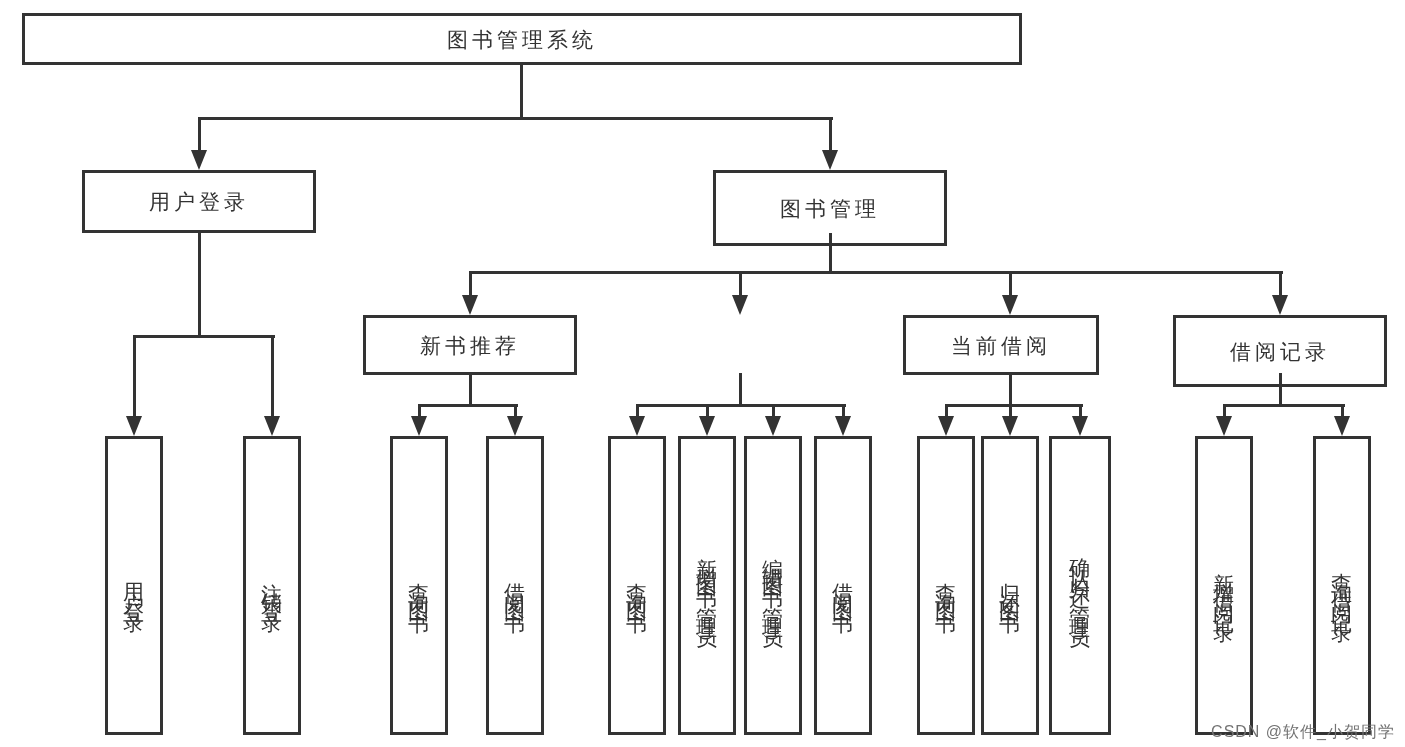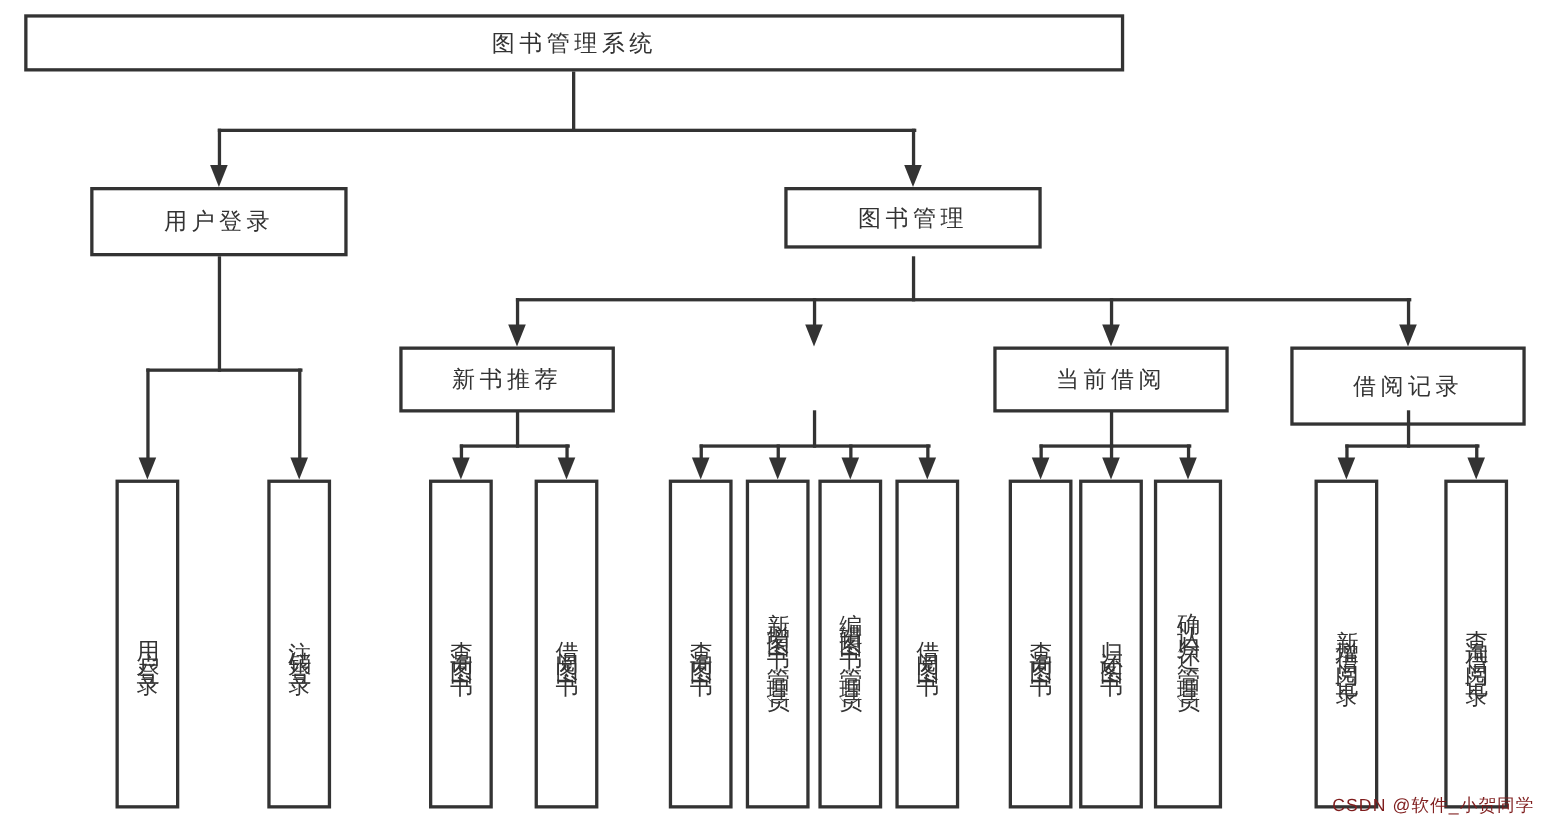--- a/index.html
+++ b/index.html
@@ -19,61 +19,61 @@
   }
   .vl { position:absolute; width:3px; background:#333333; }
   .hl { position:absolute; height:3px; background:#333333; }
   .ah {
     position:absolute; width:0; height:0;
     border-left:8px solid transparent; border-right:8px solid transparent;
     border-top:20px solid #333333;
   }
   .watermark {
     position:absolute; right:10px; bottom:4px; z-index:5;
-    font-size:16px; color:#7f1d1d; letter-spacing:1px;
+    font-size:16px; color:#737373; letter-spacing:1px;
   }
 </style>
 </head>
 <body>
 
 <div class="canvas">
 
   <div class="box" style="left:22px;top:13px;width:1000px;height:52px">图书管理系统</div>
 
   <div class="vl" style="left:520px;top:65px;height:55px"></div>
   <div class="hl" style="left:198px;top:117px;width:635px"></div>
 
   <div class="vl" style="left:198px;top:117px;height:35px"></div>
   <div class="ah" style="left:191px;top:150px"></div>
   <div class="vl" style="left:829px;top:117px;height:35px"></div>
   <div class="ah" style="left:822px;top:150px"></div>
 
   <div class="box" style="left:82px;top:170px;width:234px;height:63px">用户登录</div>
-  <div class="box" style="left:713px;top:170px;width:234px;height:56px">图书管理</div>
+  <div class="box" style="left:713px;top:170px;width:234px;height:76px">图书管理</div>
 
   <div class="vl" style="left:198px;top:233px;height:105px"></div>
   <div class="hl" style="left:133px;top:335px;width:142px"></div>
   <div class="vl" style="left:133px;top:335px;height:83px"></div>
   <div class="ah" style="left:126px;top:416px"></div>
   <div class="vl" style="left:271px;top:335px;height:83px"></div>
   <div class="ah" style="left:264px;top:416px"></div>
 
   <div class="vl" style="left:829px;top:233px;height:41px"></div>
   <div class="hl" style="left:469px;top:271px;width:814px"></div>
   <div class="vl" style="left:469px;top:271px;height:26px"></div>
   <div class="ah" style="left:462px;top:295px"></div>
   <div class="vl" style="left:739px;top:271px;height:26px"></div>
   <div class="ah" style="left:732px;top:295px"></div>
   <div class="vl" style="left:1009px;top:271px;height:26px"></div>
   <div class="ah" style="left:1002px;top:295px"></div>
   <div class="vl" style="left:1279px;top:271px;height:26px"></div>
   <div class="ah" style="left:1272px;top:295px"></div>
 
-  <div class="box" style="left:363px;top:315px;width:196px;height:60px">新书推荐</div>
-  <div class="box" style="left:903px;top:315px;width:214px;height:60px">当前借阅</div>
+  <div class="box" style="left:363px;top:315px;width:214px;height:60px">新书推荐</div>
+  <div class="box" style="left:903px;top:315px;width:196px;height:60px">当前借阅</div>
   <div class="box" style="left:1173px;top:315px;width:214px;height:72px">借阅记录</div>
 
   <div class="vl" style="left:469px;top:373px;height:34px"></div>
   <div class="hl" style="left:418px;top:404px;width:100px"></div>
   <div class="vl" style="left:418px;top:404px;height:14px"></div>
   <div class="ah" style="left:411px;top:416px"></div>
   <div class="vl" style="left:514px;top:404px;height:14px"></div>
   <div class="ah" style="left:507px;top:416px"></div>
 
   <div class="vl" style="left:739px;top:373px;height:34px"></div>

